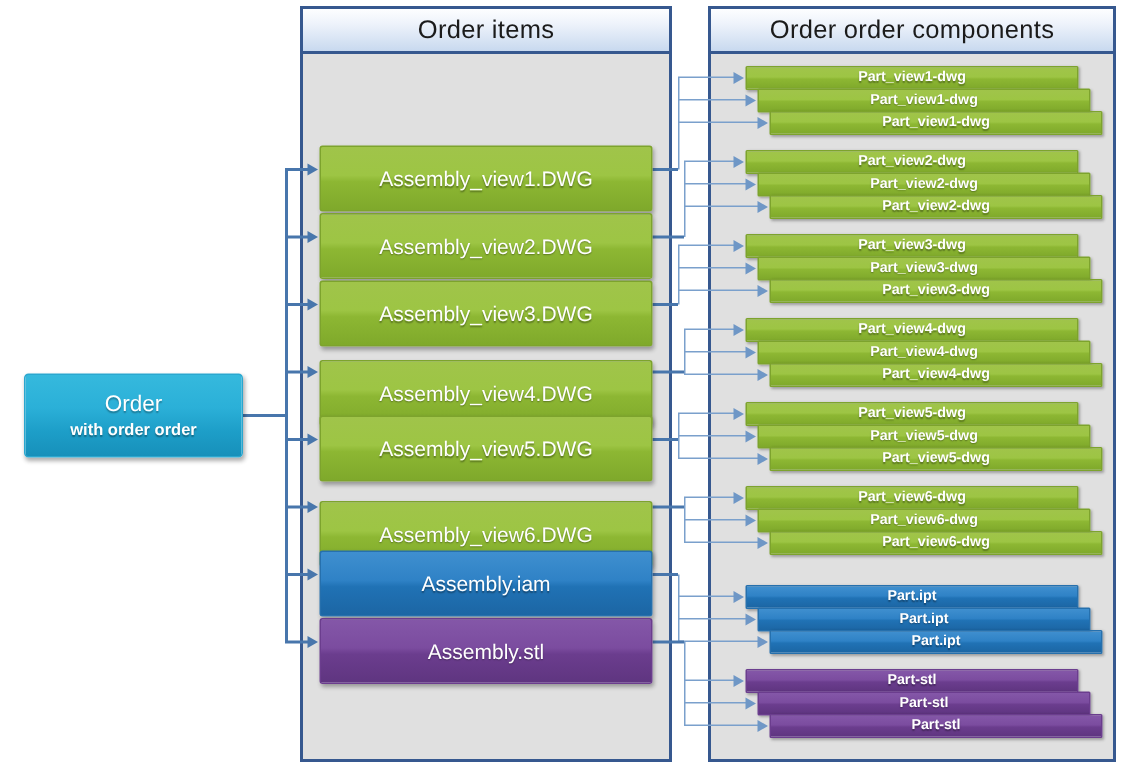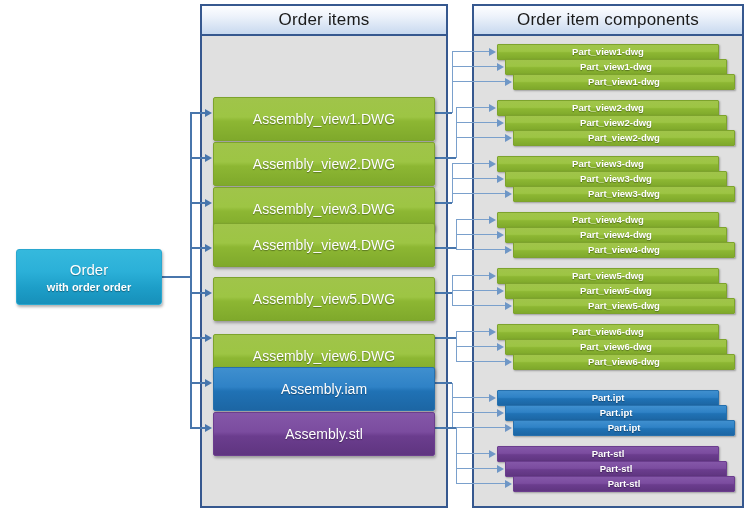--- a/index.html
+++ b/index.html
@@ -91,21 +91,21 @@
 <body>
 
 <div id="stage">
 
 
   <div class="panel" id="panel-items">
     <div class="panel-header">Order items</div>
   </div>
 
   <div class="panel" id="panel-comps">
-    <div class="panel-header">Order item components</div>
+    <div class="panel-header">Order order components</div>
   </div>
 
   <div id="connectors">
       <div class="ln h" style="left: 162px; top: 276px; width: 28px; height: 2px;"></div>
       <div class="ln v" style="left: 190px; top: 113px; width: 2px; height: 315px;"></div>
       <div class="ln h" style="left: 190px; top: 112px; width: 16px; height: 2px;"></div>
       <div class="arw" style="left: 205px; top: 109px;"></div>
       <div class="ln h" style="left: 190px; top: 157px; width: 16px; height: 2px;"></div>
       <div class="arw" style="left: 205px; top: 154px;"></div>
       <div class="ln h" style="left: 190px; top: 202px; width: 16px; height: 2px;"></div>
@@ -194,21 +194,21 @@
   <div id="assembly-layer">
       <div class="node assembly green" style="top: 97px;">
         <span>Assembly_view1.DWG</span>
       </div>
       <div class="node assembly green" style="top: 142px;">
         <span>Assembly_view2.DWG</span>
       </div>
       <div class="node assembly green" style="top: 187px;">
         <span>Assembly_view3.DWG</span>
       </div>
-      <div class="node assembly green" style="top: 223px;">
+      <div class="node assembly green" style="top: 240px;">
         <span>Assembly_view4.DWG</span>
       </div>
       <div class="node assembly green" style="top: 277px;">
         <span>Assembly_view5.DWG</span>
       </div>
       <div class="node assembly green" style="top: 322px; margin-top: 12px;">
         <span>Assembly_view6.DWG</span>
       </div>
       <div class="node assembly blue" style="top: 367px;">
         <span>Assembly.iam</span>

